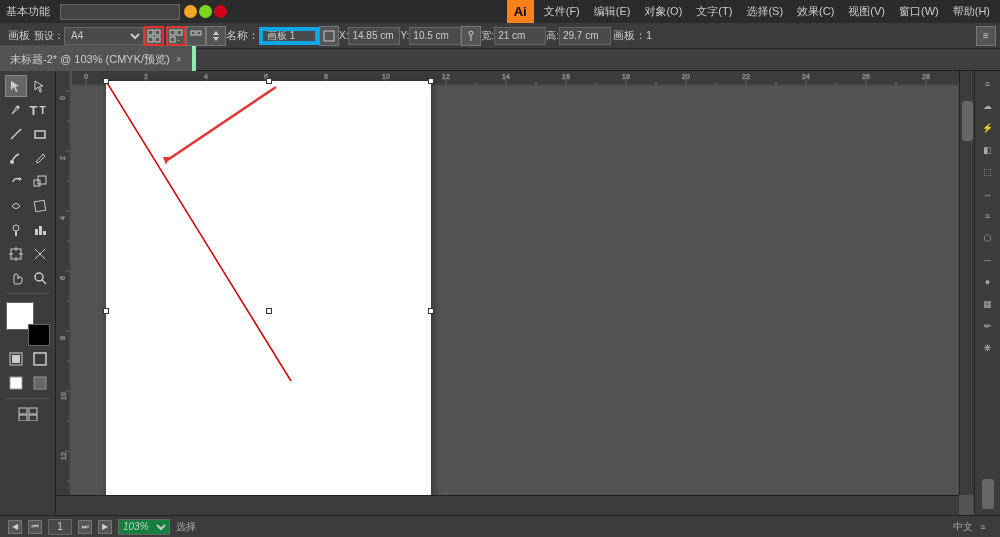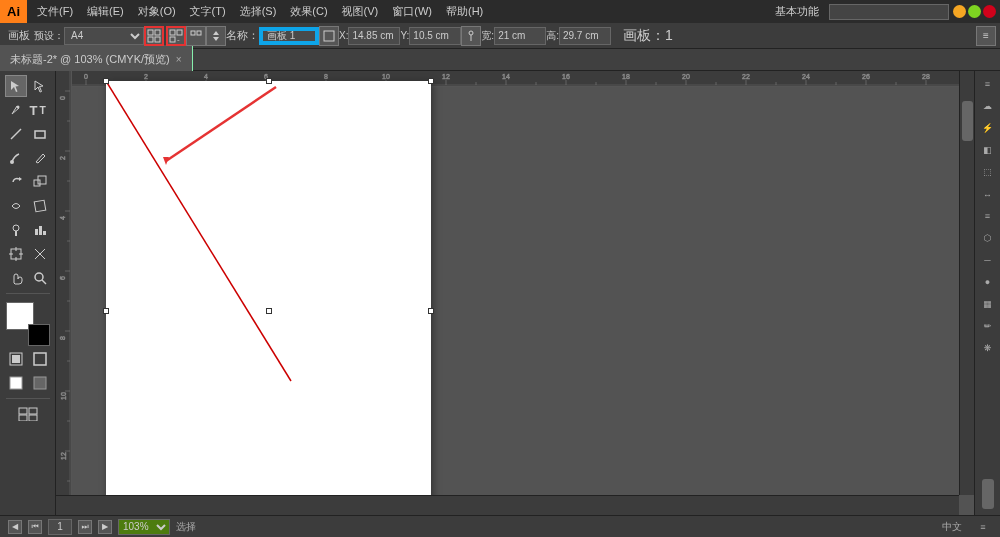--- a/index.html
+++ b/index.html
@@ -50,31 +50,31 @@
     .toolbar-icon-btn.highlighted { border: 2px solid #e53333; }
     #artboard-name-input {
       background: #4a4a4a; border: 4px solid #0ea5e9; color: #ccc;
       height: 18px; font-size: 10px; padding: 0 4px; width: 60px;
     }
     .coord-label { font-size: 10px; color: #ccc; }
     .coord-input {
       background: #4a4a4a; border: 1px solid #666; color: #ccc;
       height: 18px; font-size: 10px; padding: 0 3px; width: 52px;
     }
-    #artboard-count-label { font-size: 14px; color: #ccc; margin-left: 12px; }
+    #artboard-count-label { font-size: 11px; color: #ccc; margin-left: 2px; }
 
     
     #tab-bar {
       width: 100%; height: 22px; background: #404040;
       display: flex; align-items: center;
       border-bottom: 1px solid #222;
     }
     #tab-active {
       height: 30px; background: #535353; padding: 0 10px;
-      display: flex; align-items: center; gap: 6px; border-right: 1px solid #86efac;
+      display: flex; align-items: center; gap: 6px; border-right: 4px solid #86efac;
       font-size: 11px; color: #ccc;
     }
     #tab-close { cursor: pointer; font-size: 10px; color: #aaa; }
 
     
     #main-area {
       display: flex; width: 100%; height: calc(537px - 23px - 26px - 22px - 22px);
     }
 
     
@@ -165,24 +165,24 @@
       cursor: pointer; font-size: 9px; color: #aaa;
     }
 
     
     #status-bar {
       width: 100%; height: 22px; background: #3c3c3c;
       display: flex; align-items: center; justify-content: space-between;
       padding: 0 8px; border-top: 1px solid #222; font-size: 10px; color: #aaa;
     }
     #status-left { display: flex; align-items: center; gap: 6px; }
-    #status-right { display: flex; align-items: center; gap: 12px; }
+    #status-right { display: flex; align-items: center; gap: 1px; }
     #zoom-select {
-      background: #4d7c0f; border: 1px solid #666; color: #ccc;
-      height: 16px; font-size: 10px; width: 52px;
+      background: #15803d; border: 1px solid #666; color: #ccc;
+      height: 16px; font-size: 10px; width: 52px; font-style: italic;
     }
     .status-nav-btn {
       width: 14px; height: 14px; background: #555; border: 1px solid #777;
       display: flex; align-items: center; justify-content: center;
       cursor: pointer; font-size: 8px; color: #ccc;
     }
     #page-input {
       background: #4a4a4a; border: 1px solid #666; color: #ccc;
       height: 16px; font-size: 10px; width: 24px; text-align: center;
     }
@@ -196,41 +196,41 @@
     #ruler-left {
       position: absolute; top: 0; left: 0; bottom: 20px; width: 16px;
       background: #3c3c3c; border-right: 1px solid #555;
       display: flex; flex-direction: column; align-items: flex-end; overflow: hidden;
     }
   </style>
 </head>
 <body>
 
 <div id="title-bar">
+  <div id="title-bar-right">
+    <span id="workspace-label">基本功能</span>
+    <input id="search-box" type="text" style="">
+    <div id="win-controls">
+      <div id="btn-min" class="win-btn"></div>
+      <div id="btn-max" class="win-btn"></div>
+      <div id="btn-close" class="win-btn"></div>
+    </div>
+  </div>
   <div id="title-bar-left">
     <div id="app-logo">Ai</div>
     <div id="menu-bar">
       <span class="menu-item">文件(F)</span>
       <span class="menu-item">编辑(E)</span>
       <span class="menu-item">对象(O)</span>
       <span class="menu-item">文字(T)</span>
       <span class="menu-item">选择(S)</span>
       <span class="menu-item">效果(C)</span>
       <span class="menu-item">视图(V)</span>
       <span class="menu-item">窗口(W)</span>
       <span class="menu-item">帮助(H)</span>
-    </div>
-  </div>
-  <div id="title-bar-right">
-    <span id="workspace-label">基本功能</span>
-    <input id="search-box" type="text" style="">
-    <div id="win-controls">
-      <div id="btn-min" class="win-btn"></div>
-      <div id="btn-max" class="win-btn"></div>
-      <div id="btn-close" class="win-btn"></div>
     </div>
   </div>
 </div>
 
 <div id="toolbar">
   <span id="panel-label">画板</span>
   <span id="preset-label">预设：</span>
   <select id="preset-select">
     <option>A4</option>
   </select>

